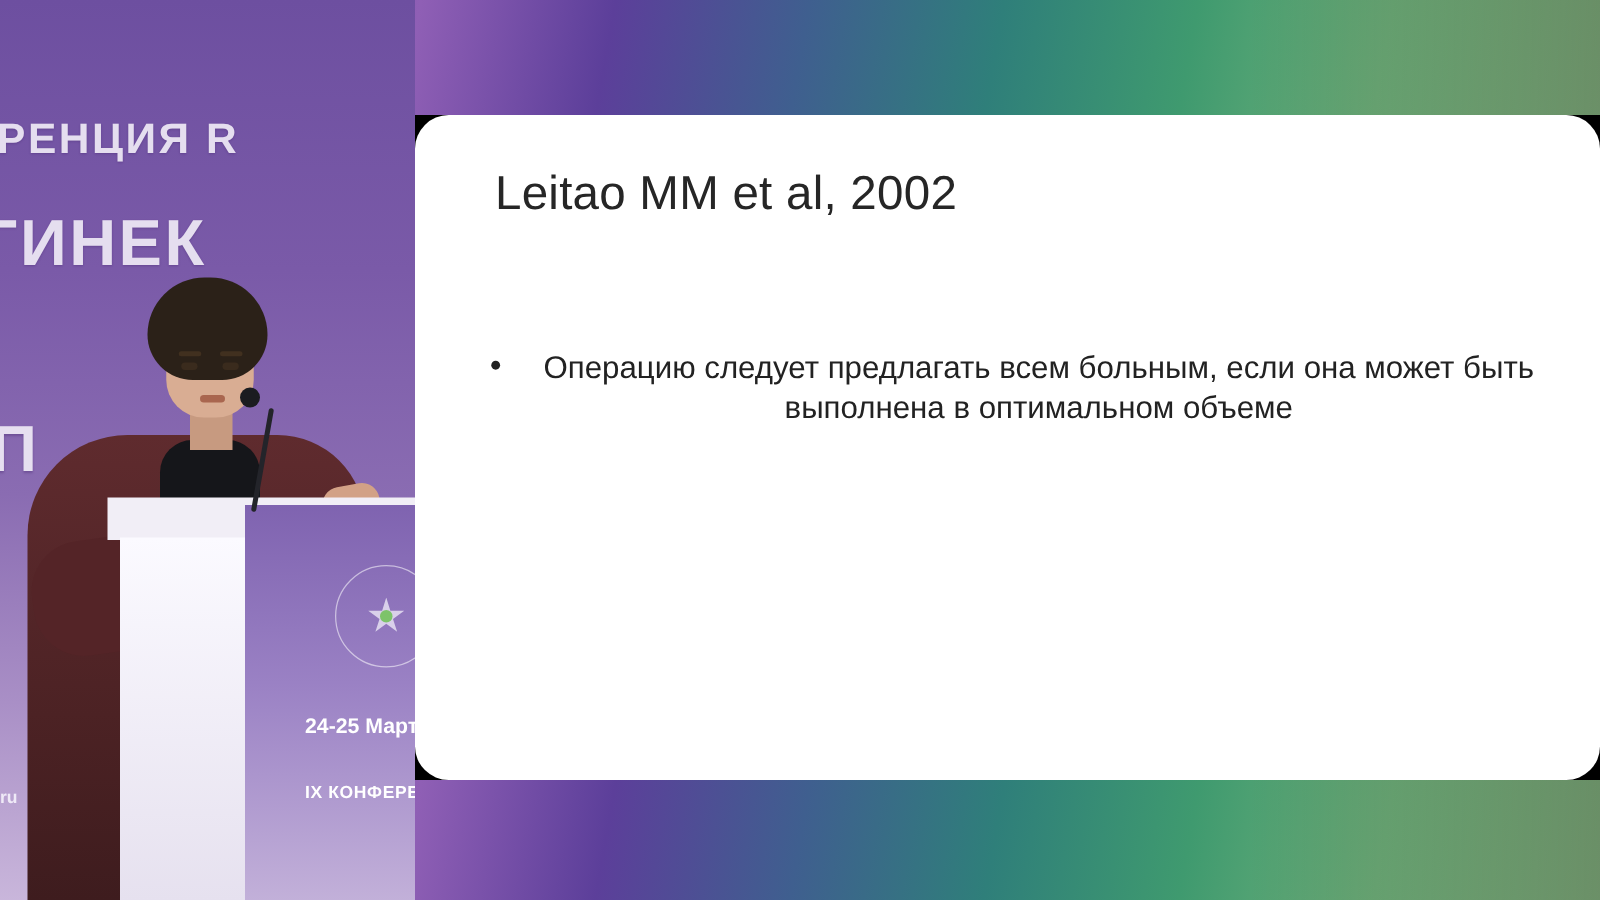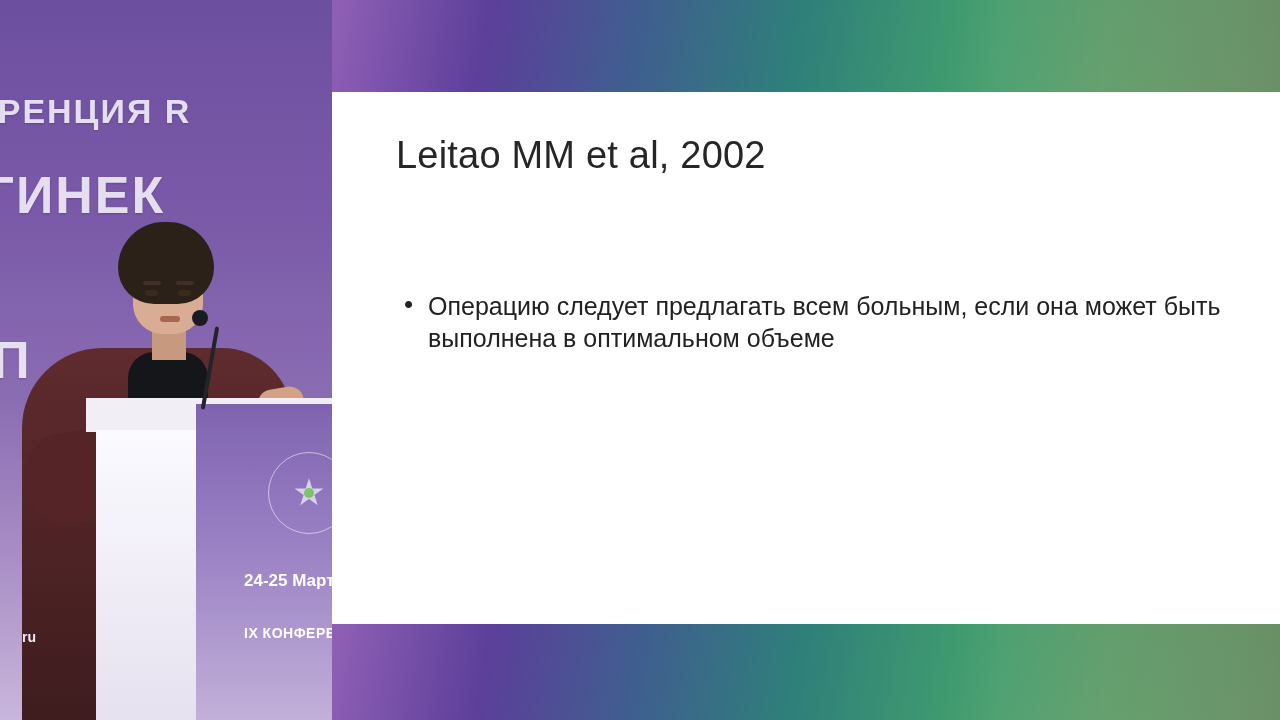--- a/index.html
+++ b/index.html
@@ -185,21 +185,21 @@
   }
   .panel-text {
     position: absolute;
     color: #fff;
     font-weight: 700;
     white-space: nowrap;
     margin-top: 13px;
   }
   .panel-date { left: 244px; top: 558px; font-size: 17px; }
   .panel-conf { left: 244px; top: 612px; font-size: 14px; letter-spacing: 0.5px; }
-  .panel-url  { left: 22px;   top: 616px; font-size: 14px; color: #efeaf7; }
+  .panel-url  { left: 0;   top: 616px; font-size: 14px; color: #efeaf7; }
 
   .mic-stem {
     position: absolute;
     left: 208px; top: 326px;
     width: 4px; height: 84px;
     background: #23242a;
     transform: rotate(10deg);
     border-radius: 2px;
   }
   .mic-head {
@@ -212,38 +212,40 @@
 
   
   #slide {
     position: absolute;
     left: 332px;
     top: 92px;
     width: 948px;
     height: 532px;
     background: #ffffff;
     overflow: hidden;
+    border-radius: 27px;
   }
   .slide-title {
     position: absolute;
     left: 64px;
     top: 42px;
     font-size: 38px;
     color: #262626;
     font-weight: 400;
     letter-spacing: 0.2px;
   }
   .bullets {
     position: absolute;
     left: 52px;
     top: 182px;
     right: 30px;
-    margin: 16px;
+    margin: 4px;
     padding: 0;
     list-style: none;
+    text-align: center;
   }
   .bullets li {
     position: relative;
     padding-left: 28px;
     margin-bottom: 17px;
     font-size: 25px;
     line-height: 1.28;
     color: #222;
   }
   .bullets li::before {

